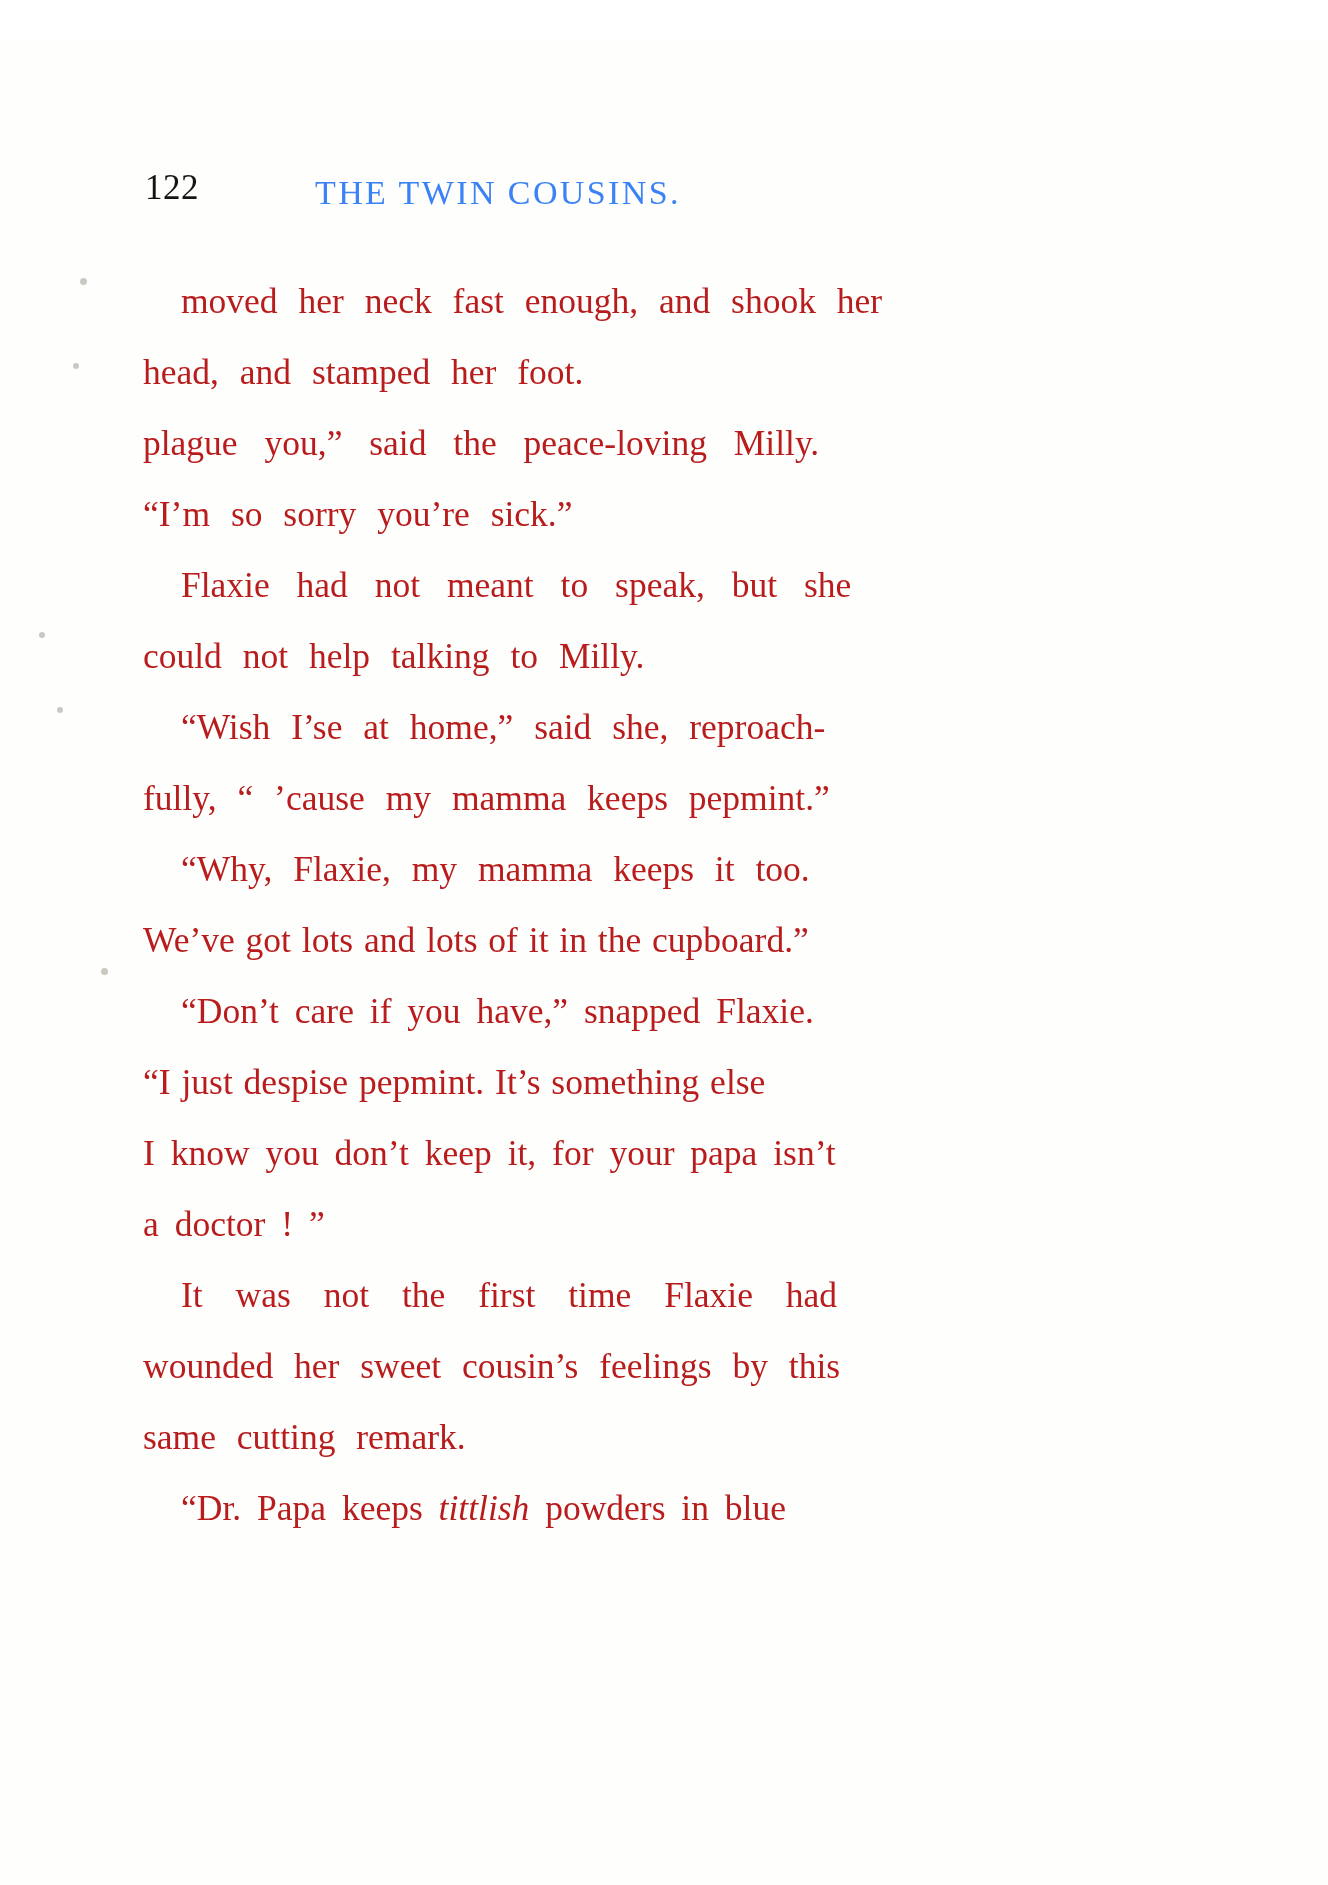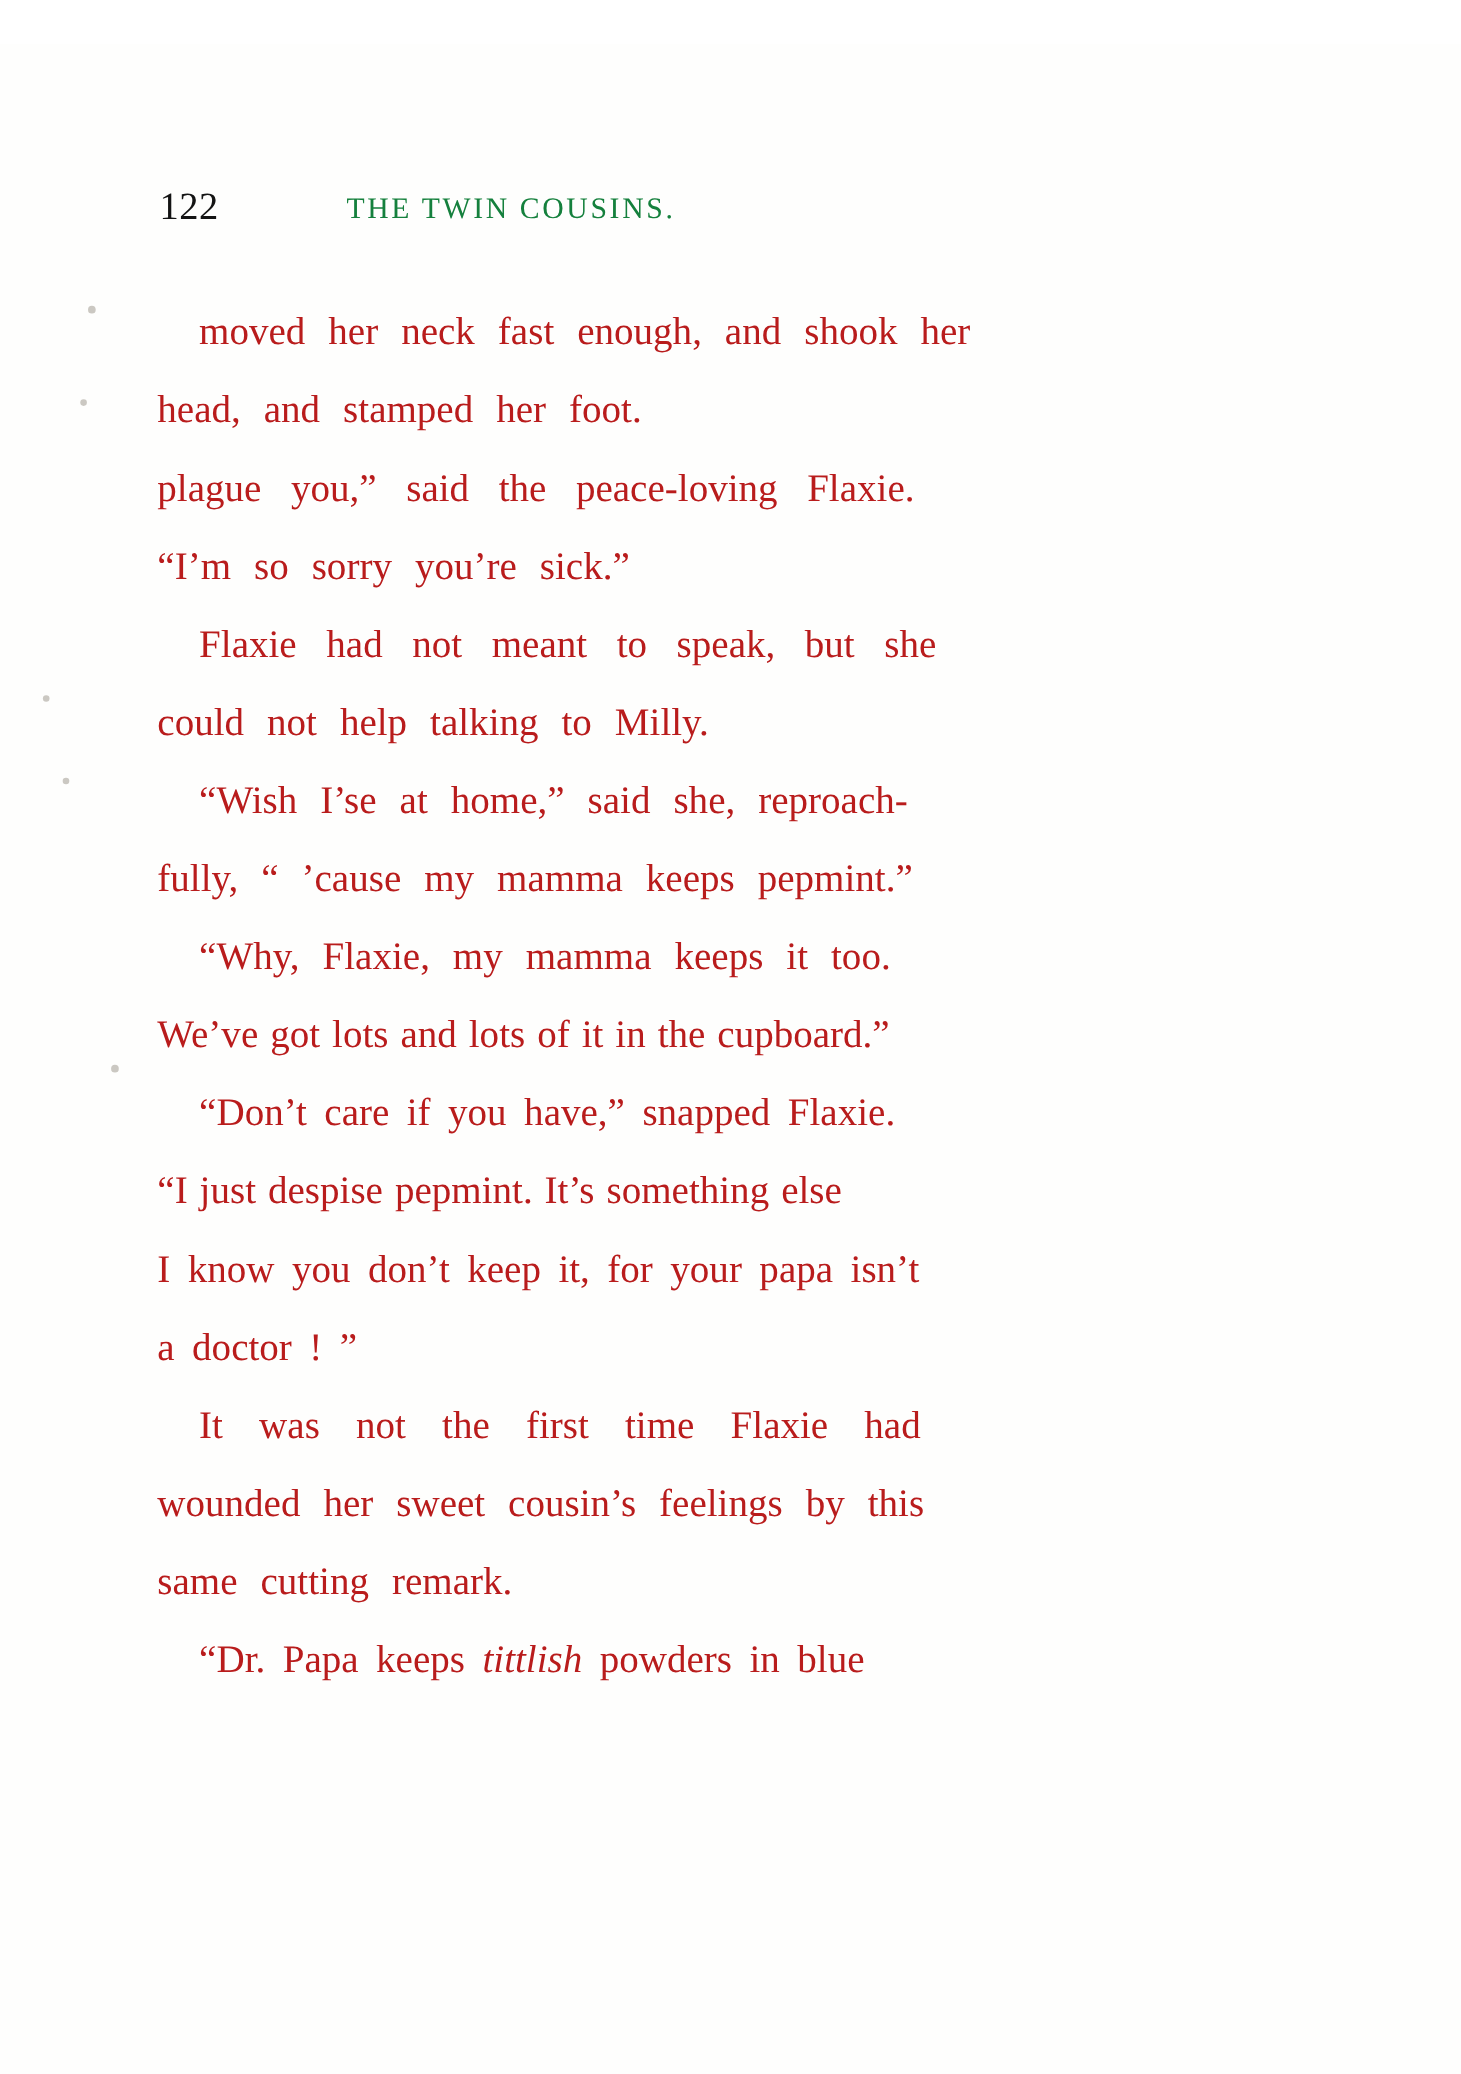--- a/index.html
+++ b/index.html
@@ -36,23 +36,23 @@
     left: 0;
     top: 0;
     font-size: 35px;
     letter-spacing: 0.5px;
     color: #141414;
   }
   .running-head {
     position: absolute;
     left: 170px;
     top: 6px;
-    font-size: 27px;
+    font-size: 34px;
     letter-spacing: 2.4px;
-    color: #15803d;
+    color: #3b82f6;
     white-space: nowrap;
   }
   .body-text {
     position: absolute;
     left: 143px;
     top: 226px;
     width: 1005px;
   }
   .line {
     font-size: 35.5px;
@@ -91,21 +91,21 @@
   <div class="speck" style="left:101px; top:928px;  width:7px;  height:7px;"></div>
 
   <div class="header">
     <div class="folio">122</div>
     <div class="running-head">THE TWIN COUSINS.</div>
   </div>
 
   <div class="body-text">
     <div class="line ws2"><span class="indent"></span><span>moved her neck fast enough, and shook her</span></div>
     <div class="line ws2"><span>head, and stamped her foot.</span></div>
-    <div class="line ws3"><span>plague you,” said the peace-loving Flaxie.</span></div>
+    <div class="line ws3"><span>plague you,” said the peace-loving Milly.</span></div>
     <div class="line ws2"><span>“I’m so sorry you’re sick.”</span></div>
     <div class="line ws3"><span class="indent"></span><span>Flaxie had not meant to speak, but she</span></div>
     <div class="line ws2"><span>could not help talking to Milly.</span></div>
     <div class="line ws2"><span class="indent"></span><span>“Wish I’se at home,” said she, reproach-</span></div>
     <div class="line ws2"><span>fully, “ ’cause my mamma keeps pepmint.”</span></div>
     <div class="line ws2"><span class="indent"></span><span>“Why, Flaxie, my mamma keeps it too.</span></div>
     <div class="line ws0"><span>We’ve got lots and lots of it in the cupboard.”</span></div>
     <div class="line ws1"><span class="indent"></span><span>“Don’t care if you have,” snapped Flaxie.</span></div>
     <div class="line ws0"><span>“I just despise pepmint.   It’s something else</span></div>
     <div class="line ws1"><span>I know you don’t keep it, for your papa isn’t</span></div>

